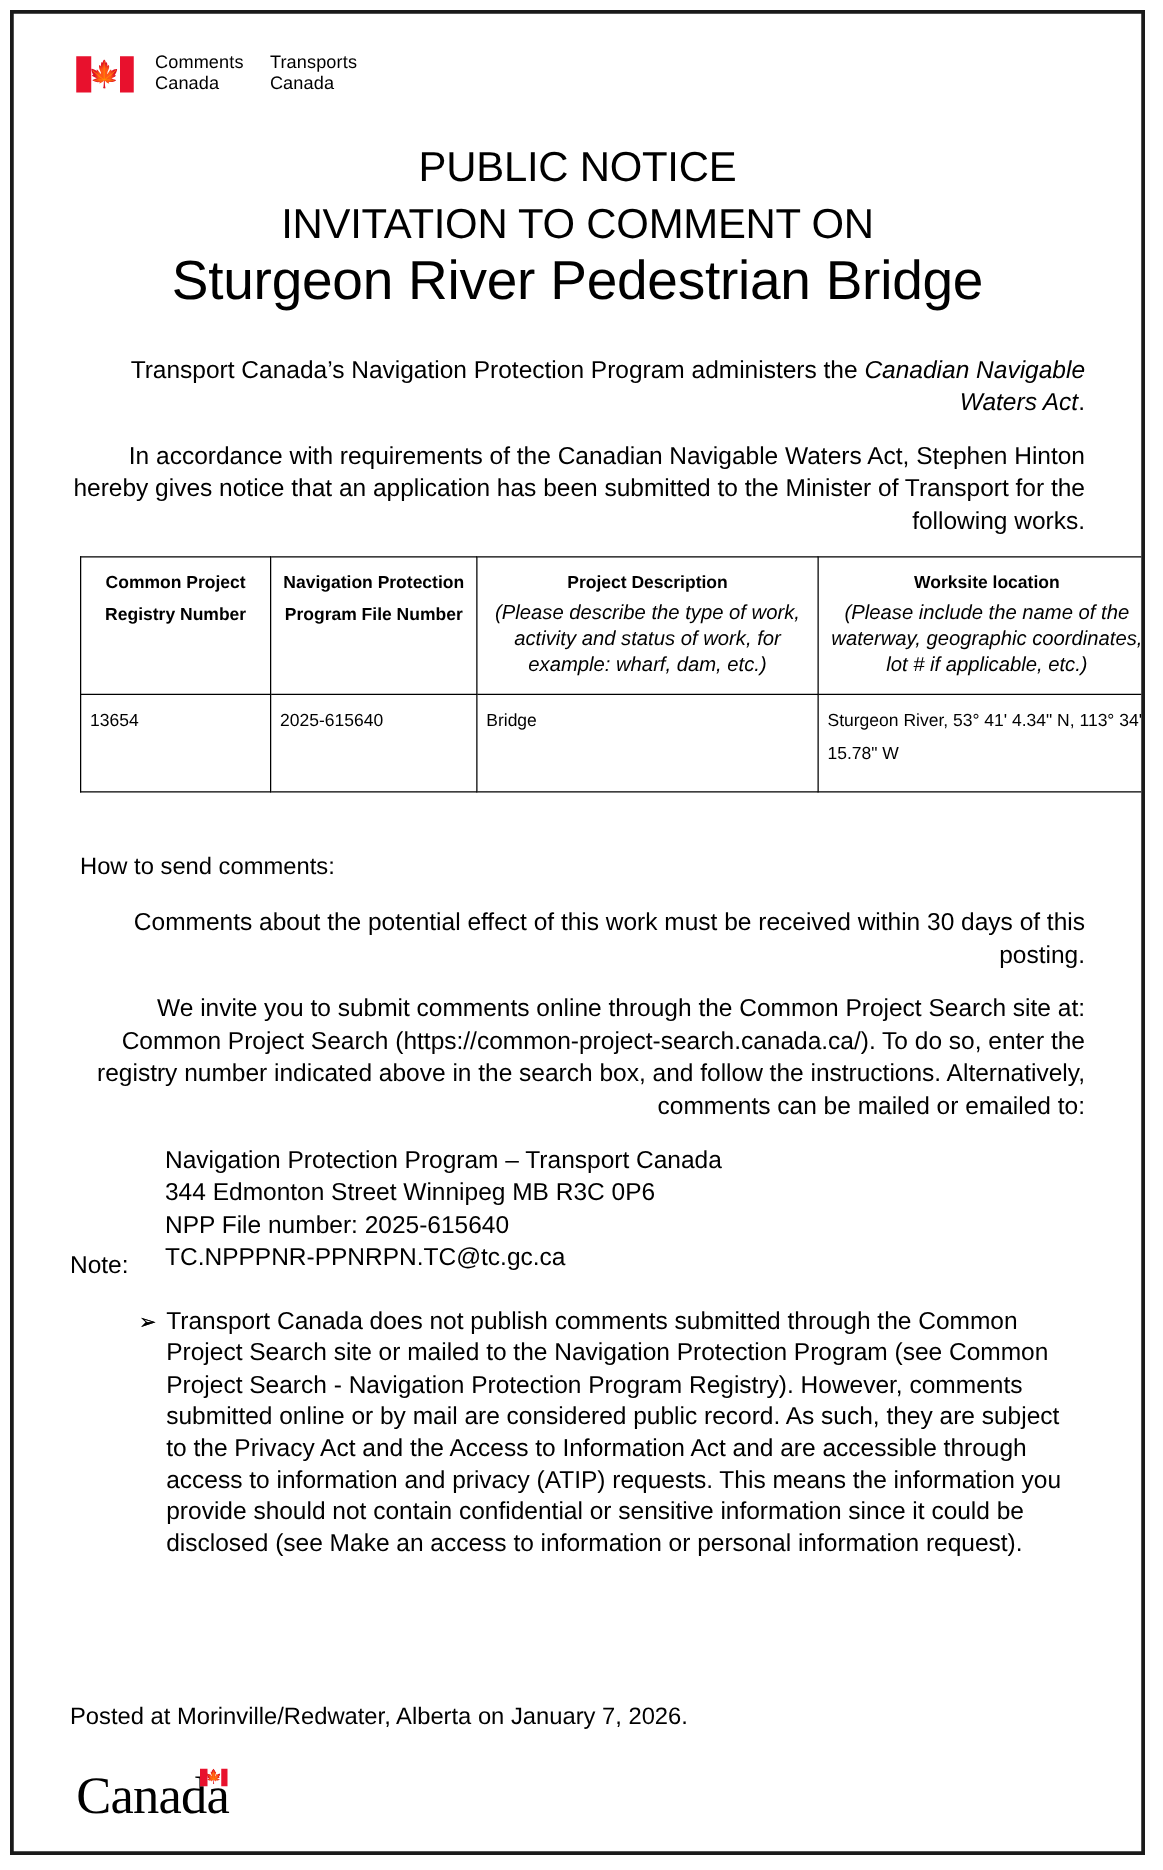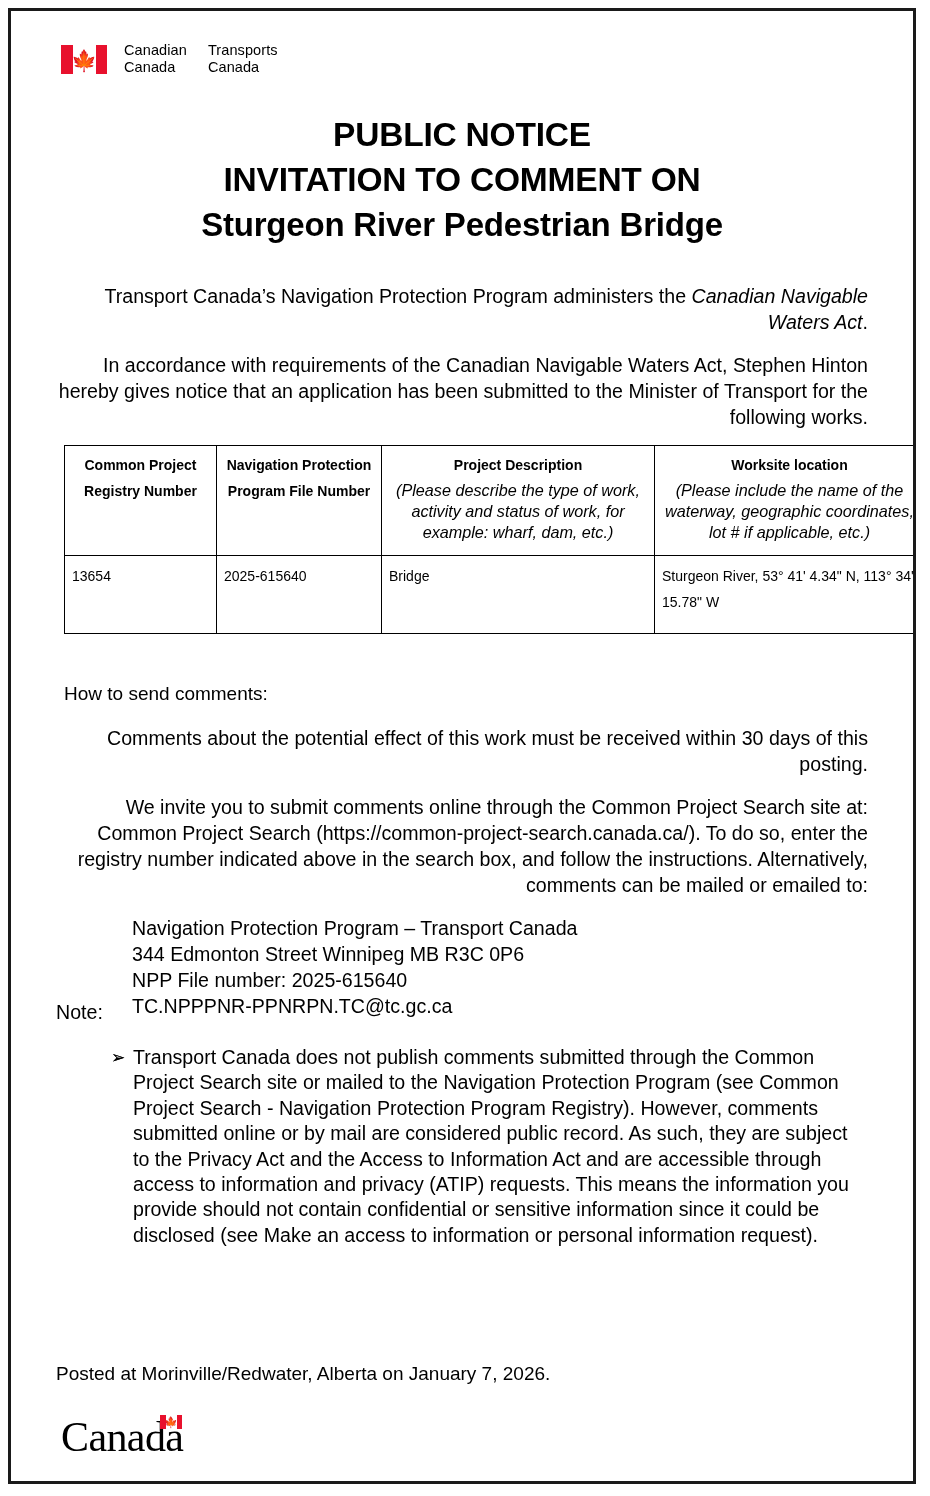--- a/index.html
+++ b/index.html
@@ -83,27 +83,27 @@
 
   
   .titles {
     position: absolute;
     left: 0;
     right: 0;
     top: 101px;
     text-align: center;
   }
   .title-line {
-    font-weight: bold;
+    font-weight: normal;
     font-size: 33.5px;
     line-height: 45px;
     letter-spacing: -0.2px;
   }
   .title-line.t3 {
-    font-size: 33px;
+    font-size: 44px;
   }
 
   
   .body-block {
     position: absolute;
     left: 45px;
     right: 45px;
     top: 272px;
   }
   p.para {
@@ -273,21 +273,21 @@
 <div class="page">
   <div class="inner">
 
     <div class="tc-signature">
       <div class="flag">
         <div class="bar-l"></div>
         <div class="bar-r"></div>
         <div class="leaf">🍁</div>
       </div>
       <div class="sig-words">
-        <div class="sig-col">Canadian
+        <div class="sig-col">Comments
 Canada</div>
         <div class="sig-col">Transports
 Canada</div>
       </div>
     </div>
 
     <div class="titles">
       <div class="title-line t1">PUBLIC NOTICE</div>
       <div class="title-line t2">INVITATION TO COMMENT ON</div>
       <div class="title-line t3">Sturgeon River Pedestrian Bridge</div>

